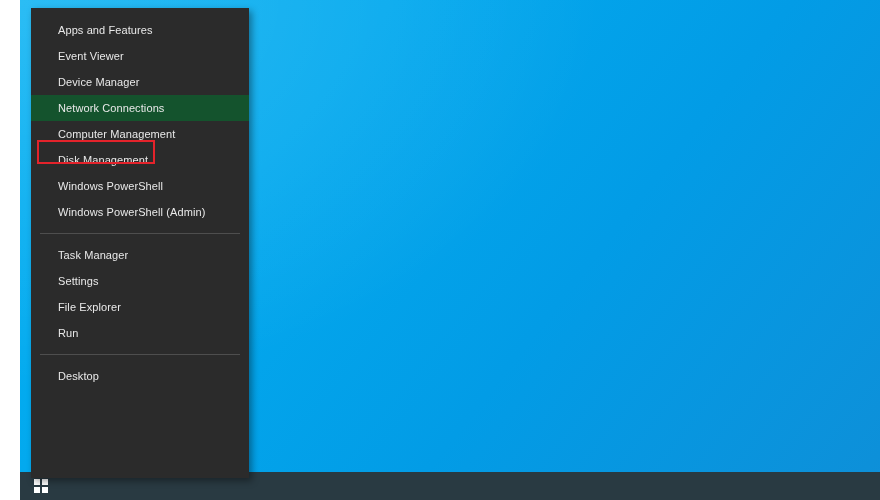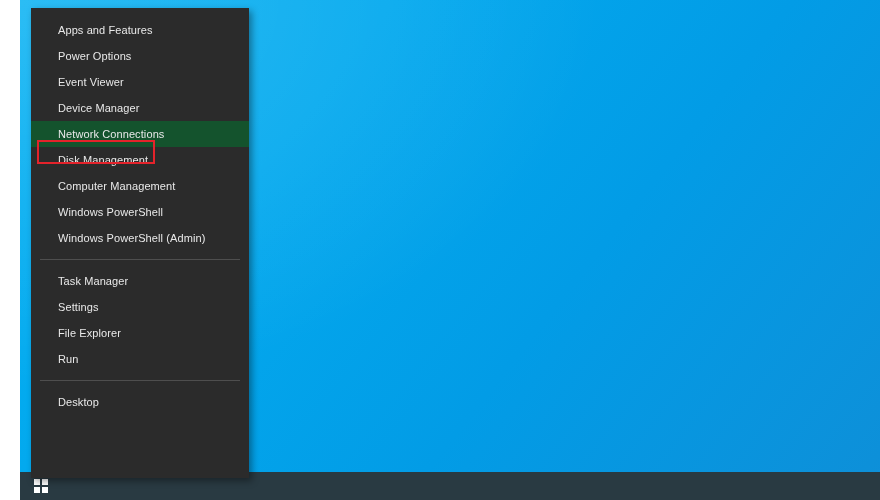--- a/index.html
+++ b/index.html
@@ -156,38 +156,35 @@
     </div>
   </div>
 
   <div class="winx-menu">
 
     <div class="menu-group">
       <div class="menu-item">
         <span class="label">Apps and Features</span>
       </div>
       <div class="menu-item">
-        <span class="label">Power Options</span>
-      </div>
-      <div class="menu-item">
         <span class="label">Event Viewer</span>
       </div>
       <div class="menu-item">
         <span class="label">Device Manager</span>
       </div>
       <div class="menu-item highlighted">
         <span class="label">Network Connections</span>
       </div>
       <div class="menu-item">
+        <span class="label">Computer Management</span>
+      </div>
+      <div class="menu-item">
         <span class="label">Disk Management</span>
       </div>
       <div class="menu-item">
-        <span class="label">Computer Management</span>
-      </div>
-      <div class="menu-item">
         <span class="label">Windows PowerShell</span>
       </div>
       <div class="menu-item">
         <span class="label">Windows PowerShell (Admin)</span>
       </div>
     </div>
 
     <div class="separator"></div>
 
     <div class="menu-group">

